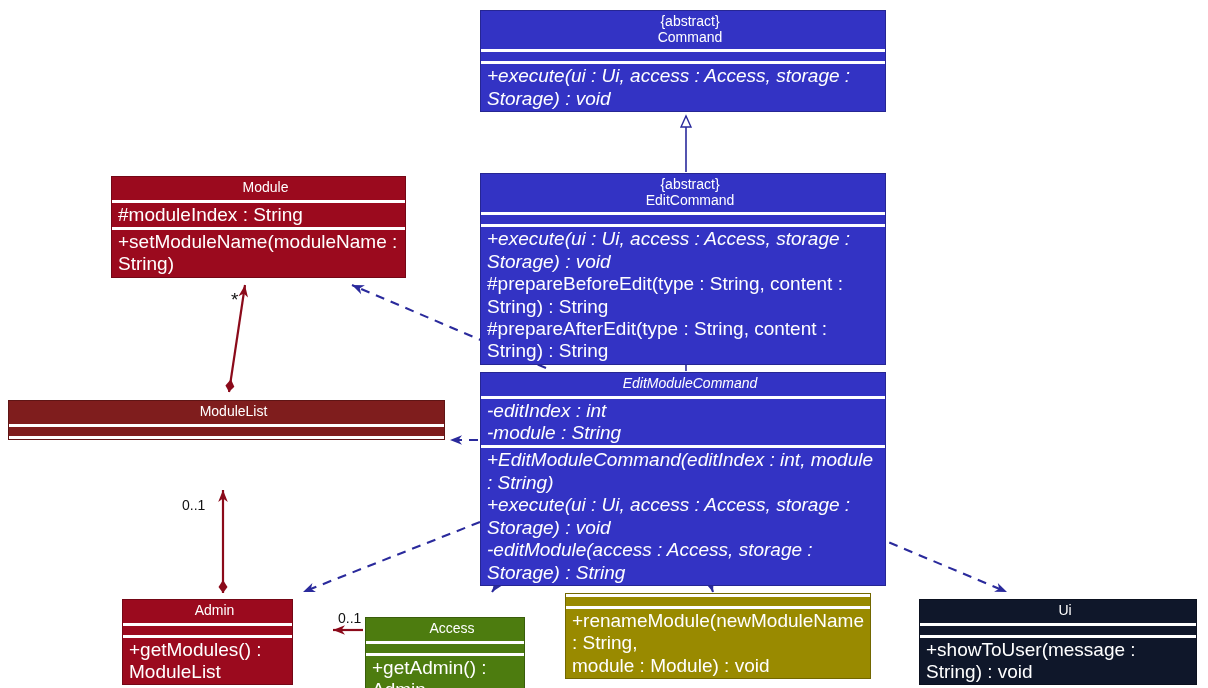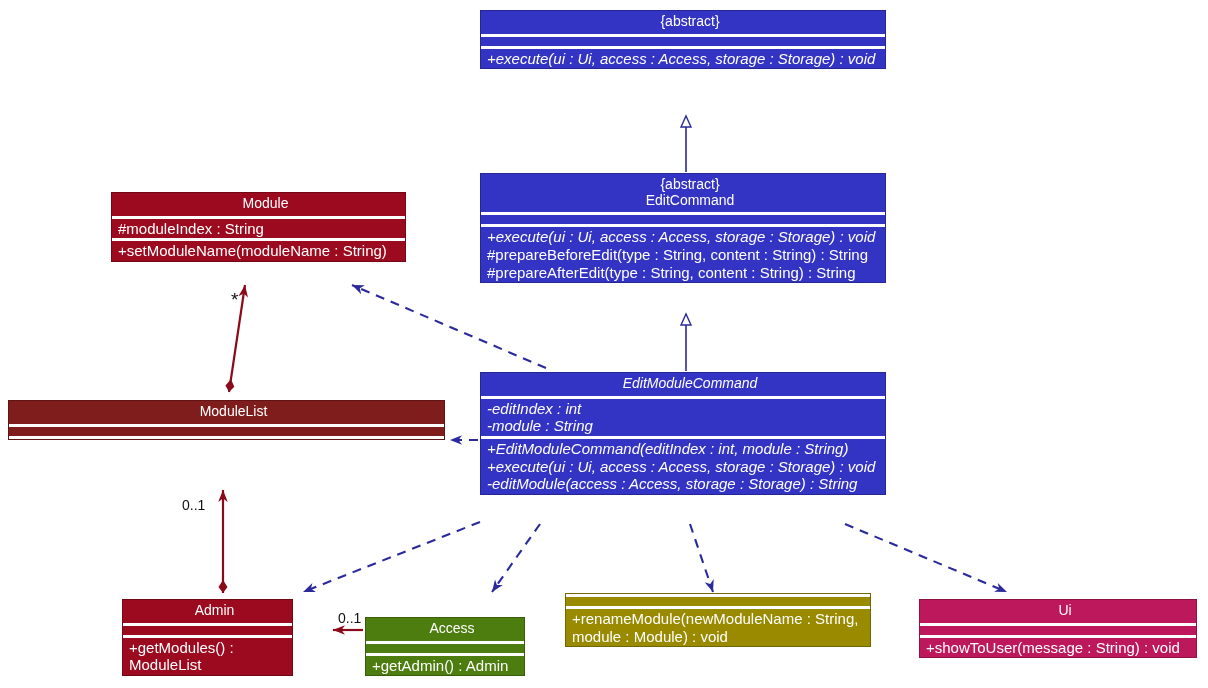--- a/index.html
+++ b/index.html
@@ -41,21 +41,21 @@
   .uml-class .sep {
     height: 3px;
     background: #ffffff;
   }
   .empty-cmp {
     height: 7px;
   }
   .row {
     white-space: pre-wrap;
     line-height: 1.18;
-    font-size: 15px;
+    font-size: 19px;
   }
   .name-text {
     font-size: 14px;
   }
   .abstract-tag {
     font-size: 14px;
   }
   .italic {
     font-style: italic;
   }
@@ -134,20 +134,21 @@
     </g>
 
     <g>
       <line x1="363" y1="630" x2="333" y2="630" stroke="#8B0A1A" stroke-width="2.2" marker-end="url(#open-arrow-red)"></line>
     </g>
   </svg>
 
   <div class="uml-class" style="left:480px; top:10px; width:406px; background:#3333C4;">
     <div class="compartment name-cmp">
       <div class="abstract-tag">{abstract}</div>
+      <div class="name-text">Command</div>
     </div>
     <div class="sep"></div>
     <div class="compartment empty-cmp"></div>
     <div class="sep"></div>
     <div class="compartment">
       <div class="row italic">+execute(ui : Ui, access : Access, storage : Storage) : void</div>
     </div>
   </div>
 
   <div class="uml-class" style="left:480px; top:173px; width:406px; background:#3333C4;">
@@ -175,21 +176,21 @@
       <div class="row">-module : String</div>
     </div>
     <div class="sep"></div>
     <div class="compartment">
       <div class="row">+EditModuleCommand(editIndex : int, module : String)</div>
       <div class="row">+execute(ui : Ui, access : Access, storage : Storage) : void</div>
       <div class="row">-editModule(access : Access, storage : Storage) : String</div>
     </div>
   </div>
 
-  <div class="uml-class" style="left:111px; top:192px; width:295px; background:#9B0A1E;">
+  <div class="uml-class" style="left:111px; top:176px; width:295px; background:#9B0A1E;">
     <div class="compartment name-cmp">
       <div class="name-text">Module</div>
     </div>
     <div class="sep"></div>
     <div class="compartment">
       <div class="row">#moduleIndex : String</div>
     </div>
     <div class="sep"></div>
     <div class="compartment">
       <div class="row">+setModuleName(moduleName : String)</div>
@@ -232,21 +233,21 @@
   <div class="uml-class" style="left:565px; top:593px; width:306px; background:#998A00;">
     <div class="sep"></div>
     <div class="compartment empty-cmp"></div>
     <div class="sep"></div>
     <div class="compartment">
       <div class="row">+renameModule(newModuleName : String,
 module : Module) : void</div>
     </div>
   </div>
 
-  <div class="uml-class" style="left:919px; top:599px; width:278px; background:#be185d;">
+  <div class="uml-class" style="left:919px; top:599px; width:278px; background:#0f172a;">
     <div class="compartment name-cmp">
       <div class="name-text">Ui</div>
     </div>
     <div class="sep"></div>
     <div class="compartment empty-cmp"></div>
     <div class="sep"></div>
     <div class="compartment">
       <div class="row">+showToUser(message : String) : void</div>
     </div>
   </div>

